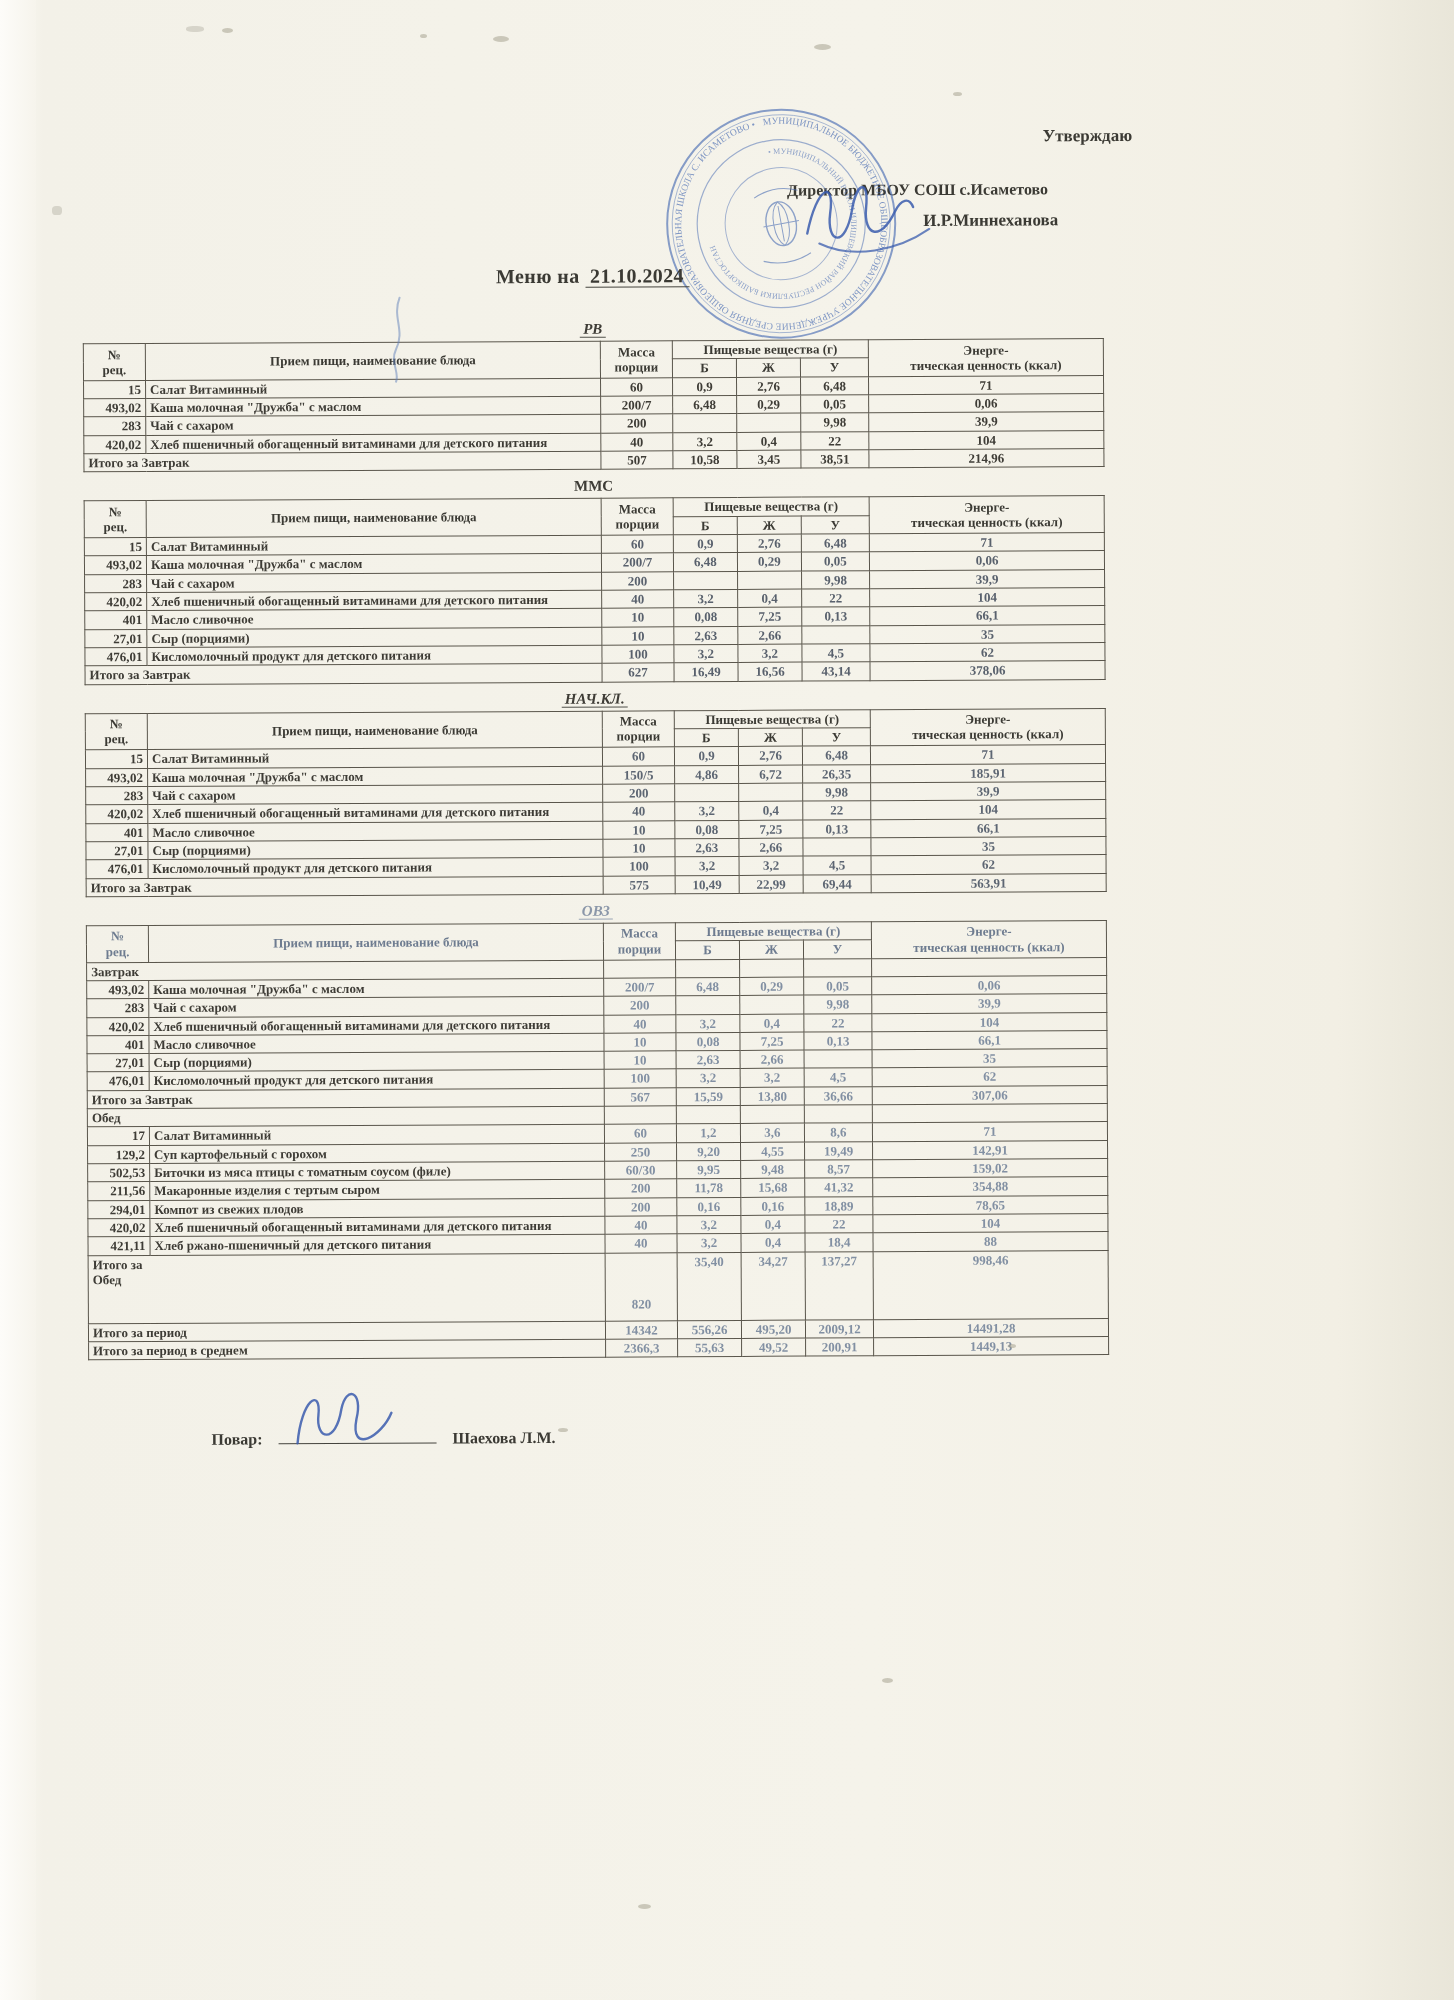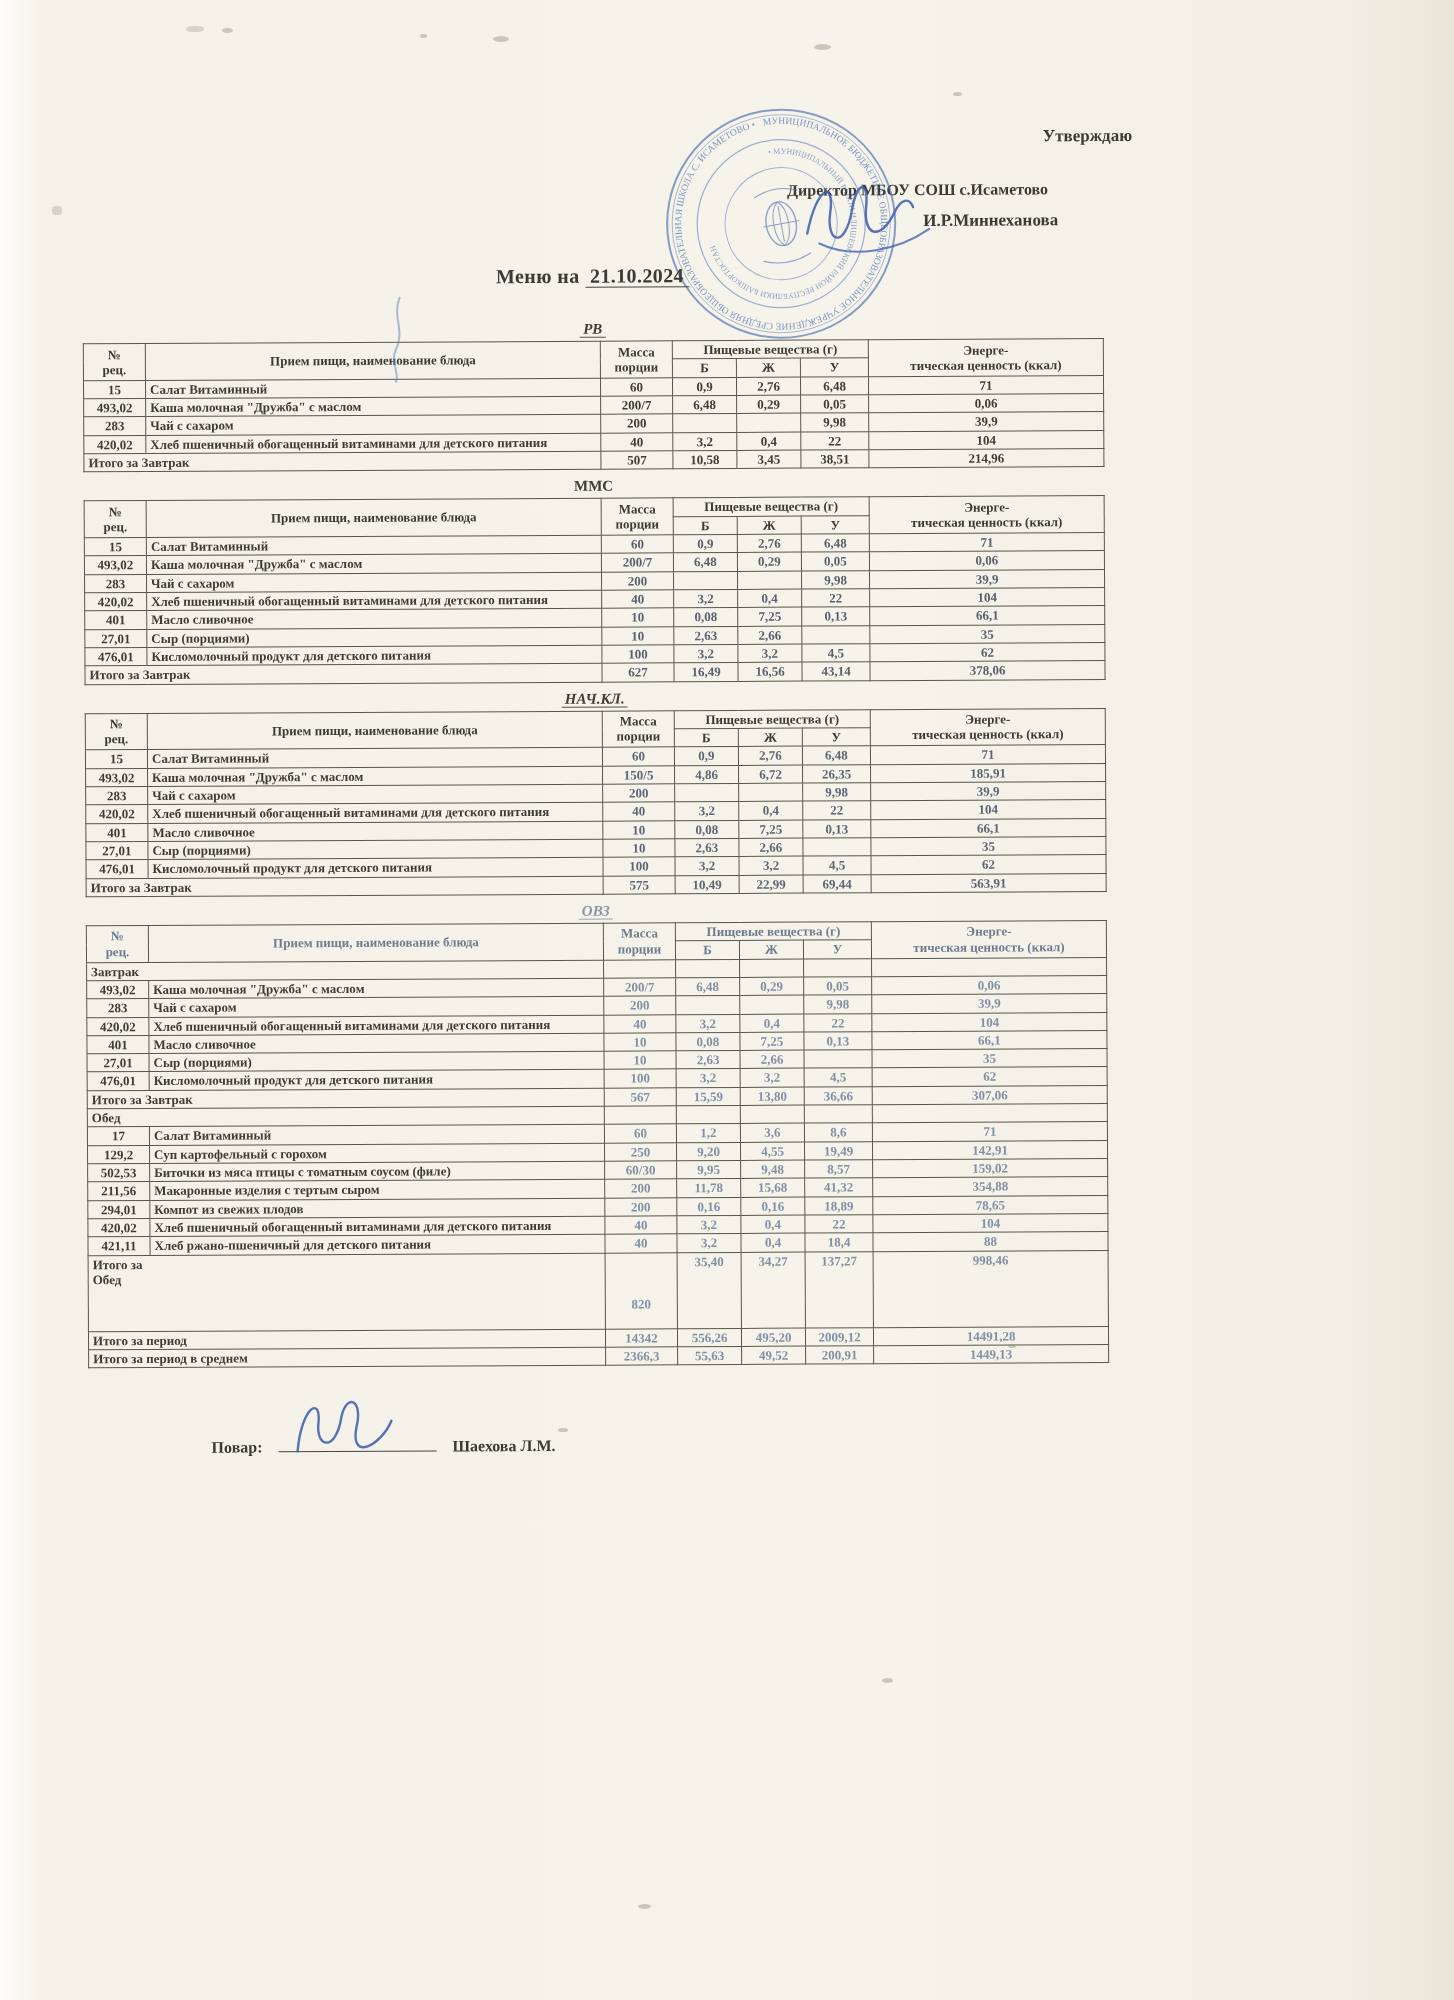--- a/index.html
+++ b/index.html
@@ -28,29 +28,29 @@
   #sections{margin-left:85px;width:1020px;}
   .section{margin-bottom:8px;}
   .section-label{text-align:center;font-size:15px;font-weight:700;margin:2px 0 3px 0;color:#3e3c36;}
   .section-label .ul{border-bottom:1.5px solid #50504a;padding:0 3px;font-style:italic;}
   .sec-3 .section-label{color:#8b97a9;}
   .sec-3 .section-label .ul{border-bottom-color:#9aa5b5;}
   .menu-table{border-collapse:collapse;width:1020px;table-layout:fixed;font-size:13px;font-weight:600;}
   .menu-table th,.menu-table td{border:1px solid #5a564c;padding:1px 4px;line-height:1.18;overflow:hidden;}
   .menu-table th{font-weight:600;text-align:center;vertical-align:middle;white-space:pre-line;padding:1px 3px;}
   .menu-table td{height:15px;color:#3e3c36;}
-  .c-num{text-align:center;}
+  .c-num{text-align:right;}
   .c-dish{text-align:left;padding-left:8px;white-space:nowrap;}
   .c-mass,.c-val,.c-kcal{text-align:center;}
   .total td{font-weight:700;}
   .total-label{text-align:left;padding-left:6px;font-weight:700;}
   .subhead-cell{text-align:left;padding-left:22px;font-weight:700;}
   .tall td{height:58px;vertical-align:top;}
   .tall .tall-title{width:64px;font-weight:700;}
-  .tall .c-mass{vertical-align:bottom;padding-bottom:16px;}
+  .tall .c-mass{vertical-align:bottom;padding-bottom:8px;}
   
   .sec-1 .c-val{color:#59616d;}
   .sec-2 .c-val{color:#5d6673;}
   .sec-3 .c-val{color:#8290a3;}
   .sec-3 thead th{color:#6e7c90;}
   
   .cook{position:relative;margin:70px 0 0 208px;font-size:16px;font-weight:600;height:90px;}
   .cook-underline{display:inline-block;width:158px;border-bottom:1.6px solid #45443e;height:14px;margin:0 12px;}
   .sig-cook{position:absolute;left:74px;top:-56px;width:130px;height:92px;}
   

